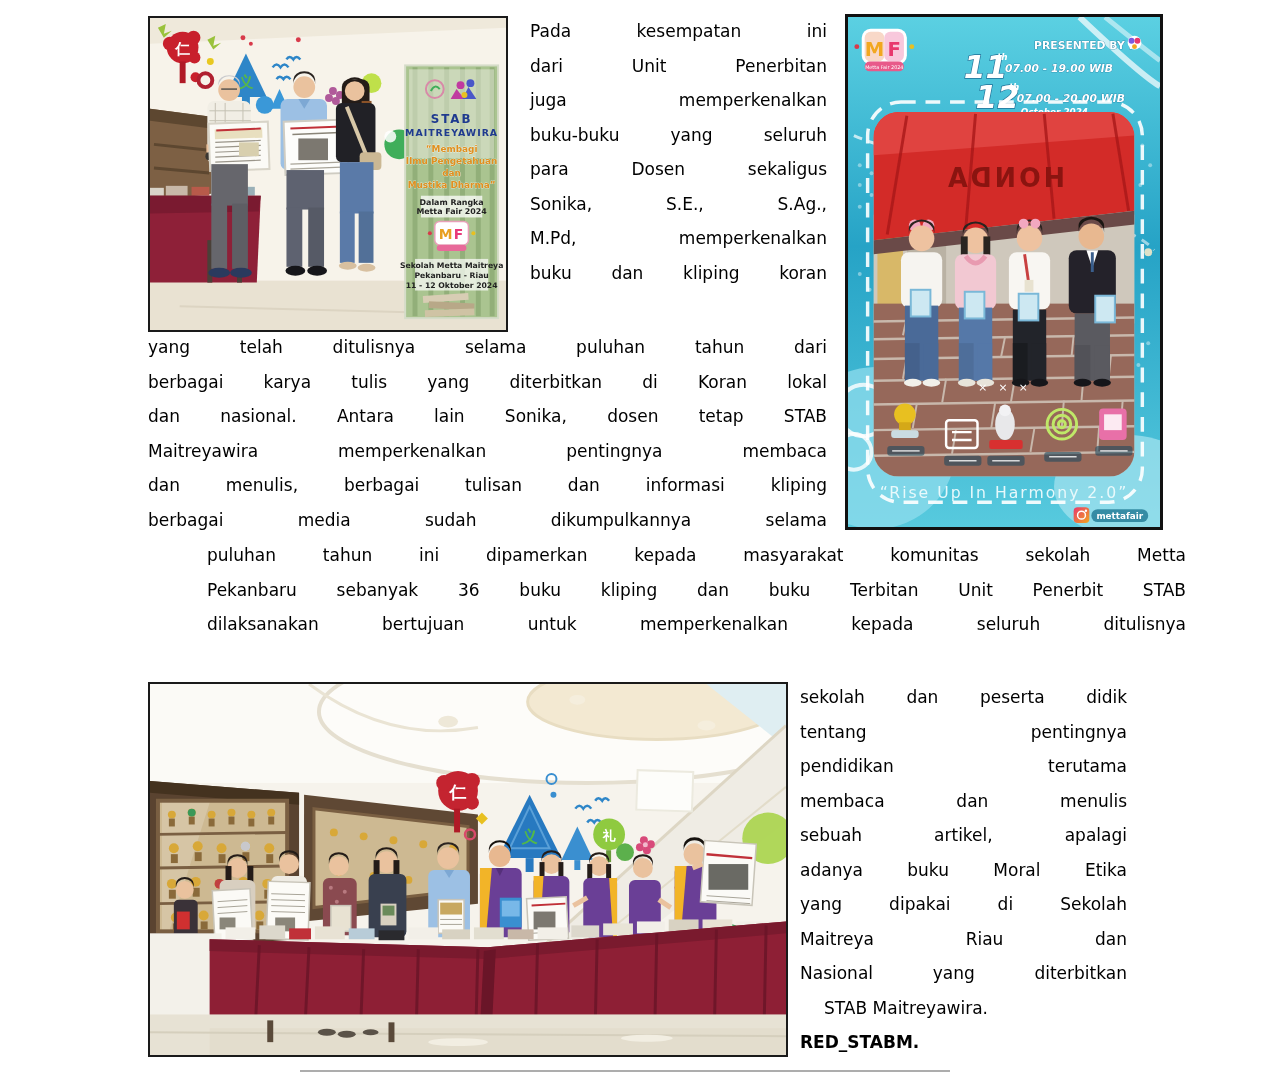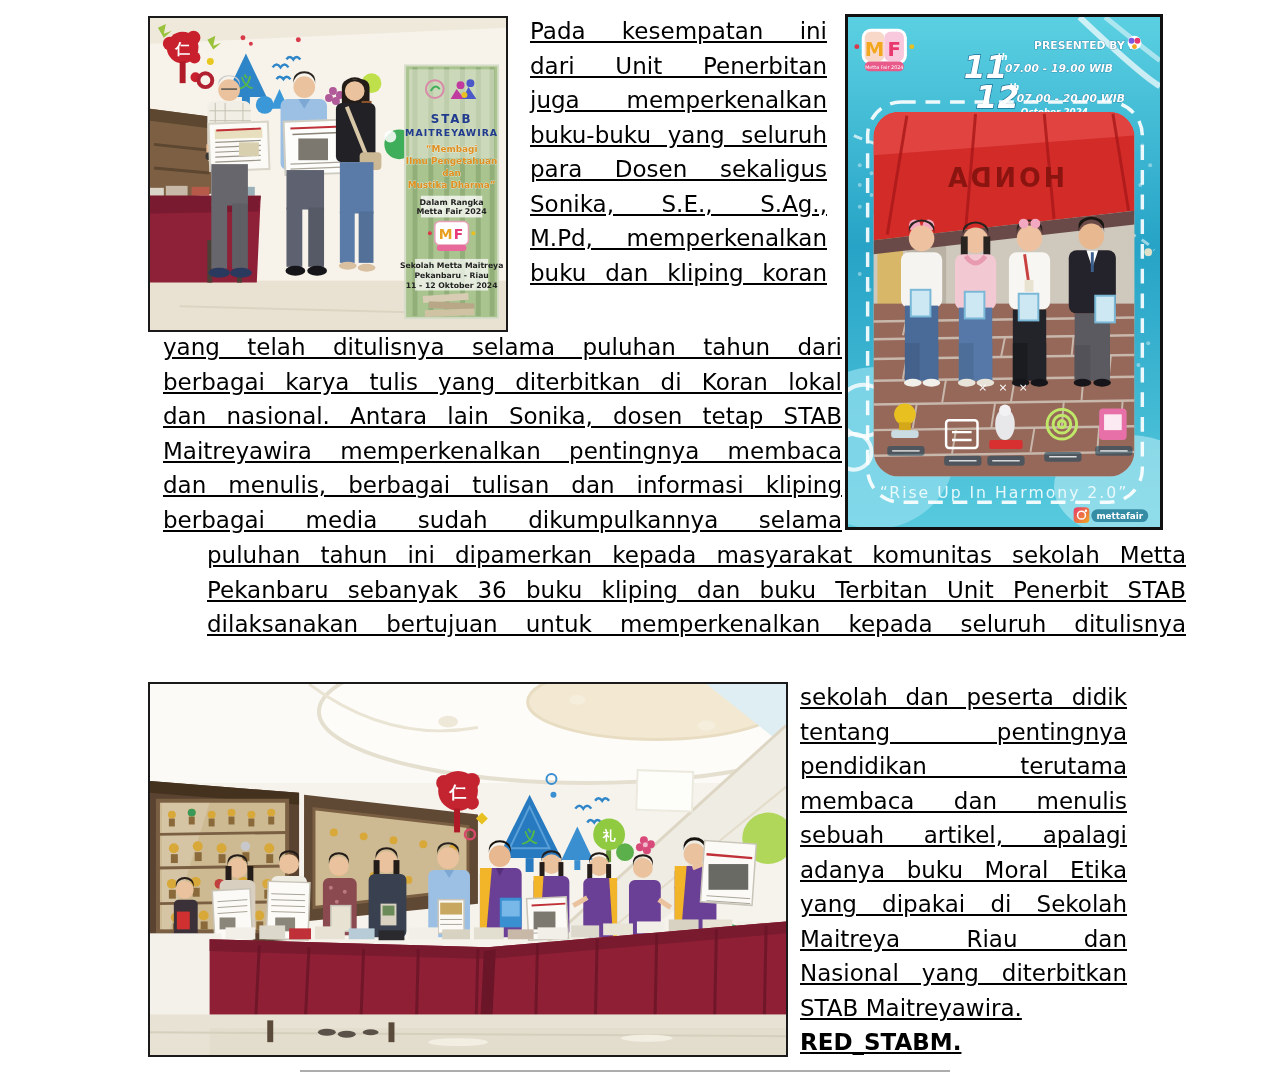--- a/index.html
+++ b/index.html
@@ -1,29 +1,29 @@
 <!DOCTYPE html>
 <html><head>
 <meta charset="utf-8">
 <style>
   html,body{margin:0;padding:0;background:#fff;}
   .page{position:relative;width:1275px;height:1075px;background:#ffffff;overflow:hidden;
         font-family:"DejaVu Sans","Liberation Sans",sans-serif;color:#000;}
   .tblock{position:absolute;}
-  .tline{height:34.5px;line-height:34.5px;font-size:23px;color:#000;
-         text-align:justify;text-align-last:justify;white-space:nowrap;overflow:visible;text-decoration:underline;}
-  .tline.endline{text-align-last:left;}
+  .tline{height:34.5px;line-height:34.5px;font-size:17px;color:#000;
+         text-align:justify;text-align-last:justify;white-space:nowrap;overflow:visible;}
+  .tline.endline{text-align-last:left;margin-left:24px;}
   .tline.sig{font-weight:bold;text-align-last:left;}
   .photo{position:absolute;box-sizing:border-box;background:#eee;}
   .photo svg{display:block;width:100%;height:100%;}
   #photo1{left:148px;top:16px;width:360px;height:316px;border:2px solid #1a1a1a;}
   #poster{left:845px;top:14px;width:318px;height:516px;border:3px solid #111;}
   #photo2{left:148px;top:682px;width:640px;height:375px;border:2px solid #1a1a1a;}
   #para1{left:530px;top:14px;width:297px;}
-  #para2{left:163px;top:330px;width:679px;}
+  #para2{left:148px;top:330px;width:679px;}
   #para3{left:164px;top:538px;width:979px;margin-left:43px;}
   #para4{left:800px;top:680px;width:327px;}
   .divider{position:absolute;left:300px;top:1070px;width:650px;height:2px;background:#adadad;}
 </style>
 </head>
 <body>
 
 <div class="page">
 
   <div class="photo" id="photo1">

